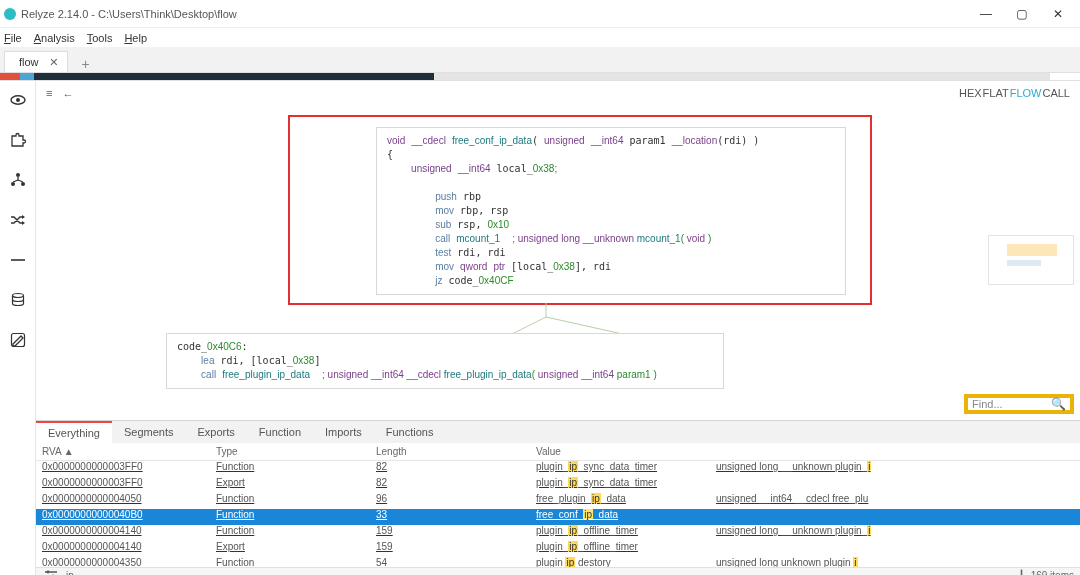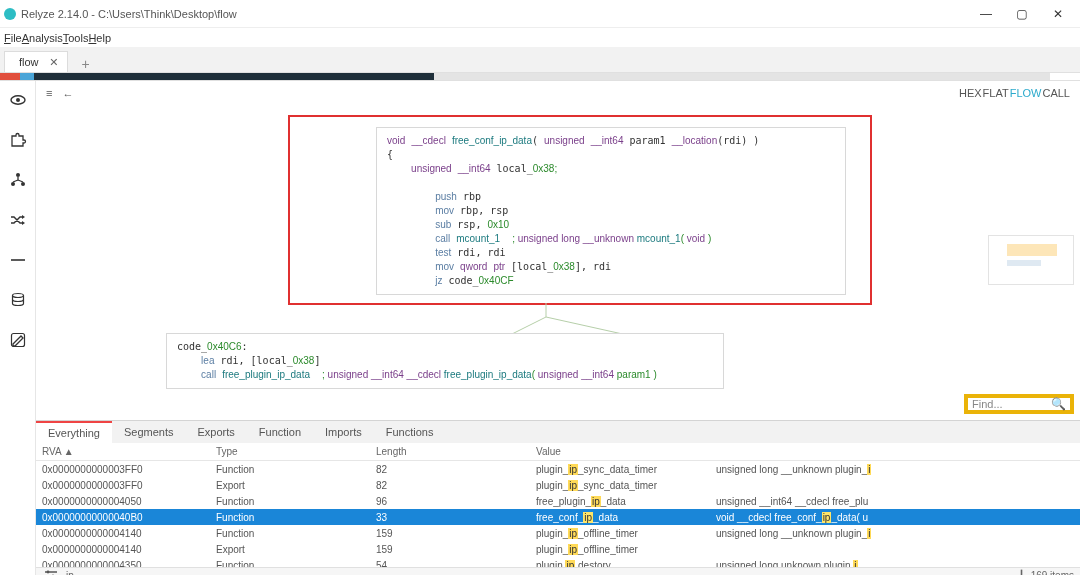--- a/index.html
+++ b/index.html
@@ -2,21 +2,21 @@
 <html><head>
 <meta charset="utf-8">
 <style>
 * { margin:0; padding:0; box-sizing:border-box; font-family:"Segoe UI",Tahoma,sans-serif; }
 html,body { width:1080px; height:575px; overflow:hidden; background:#fff; color:#333; font-size:11px; }
 .titlebar { height:28px; display:flex; align-items:center; padding:0 4px; background:#fff; border-bottom:1px solid #eee; }
 .titlebar .logo { width:12px; height:12px; border-radius:50%; background:#2dbdc4; margin-right:5px; }
 .titlebar .title { flex:1; color:#555; font-size:11px; }
 .winbtns { display:flex; }
 .winbtns span { width:36px; text-align:center; font-size:12px; color:#333; cursor:pointer; }
-.menubar { height:19px; display:flex; align-items:center; padding:0 4px; font-size:11px; color:#333; background:#fff; }
+.menubar { height:19px; display:flex; align-items:center; padding:0 4px; gap:12px; font-size:11px; color:#333; background:#fff; }
 .menubar span u { text-decoration:underline; }
 .tabstrip { height:26px; background:#f2f2f2; display:flex; align-items:flex-end; border-bottom:1px solid #e0e0e0; }
 .doc-tab { background:#fff; border:1px solid #dcdcdc; border-bottom:none; padding:4px 28px 4px 14px; font-size:11px; position:relative; margin-left:4px; color:#333; }
 .doc-tab .close { position:absolute; right:8px; top:4px; color:#666; }
 .addtab { width:20px; text-align:center; font-size:14px; color:#888; margin-left:8px; cursor:pointer; }
 .colorband { height:8px; display:flex; border-bottom:1px solid #e0e0e0; }
 .colorband .seg { height:100%; }
 .main { height:502px; display:flex; }
 .rail { width:36px; background:#fff; border-right:1px solid #e6e6e6; display:flex; flex-direction:column; align-items:center; padding-top:10px; gap:22px; color:#333; }
 .rail .ic { width:18px; height:18px; display:flex; align-items:center; justify-content:center; cursor:pointer; }
@@ -37,21 +37,21 @@
 .btabs { height:22px; background:#f2f2f2; display:flex; align-items:center; font-size:11px; }
 .btab { padding:4px 12px; color:#555; cursor:pointer; }
 .btab.active { background:#fff; border-top:2px solid #ef4444; }
 .hdrrow { height:18px; display:flex; align-items:center; background:#fff; border-bottom:1px solid #e6e6e6; font-size:10px; color:#666; }
 .hdrrow .c1 { width:180px; padding-left:6px; }
 .hdrrow .c2 { width:160px; }
 .hdrrow .c3 { width:160px; }
 .hdrrow .c4 { width:180px; }
 .hdrrow .c5 { flex:1; }
 .rows { flex:1; overflow-y:auto; font-family:Consolas,monospace; font-size:10px; }
-.row { display:flex; align-items:center; height:16px; }
+.row { display:flex; height:16px;text-decoration:underline; }
 .row.sel { background:#1a86d8; color:#fff; }
 .row .c1 { width:180px; padding-left:6px; color:#555; }
 .row .c2 { width:160px; color:#555; }
 .row .c3 { width:160px; color:#555; }
 .row .c4 { width:180px; color:#555; }
 .row .c5 { flex:1; color:#555; }
 .row.sel .c1,.row.sel .c2,.row.sel .c3,.row.sel .c4,.row.sel .c5 { color:#fff; }
 .hl { background:#ffda58; color:#333; padding:0 1px; }
 .row.sel .hl { background:#ffe669; }
 .footline { height:16px; background:#f6f6f6; border-top:1px solid #e0e0e0; display:flex; align-items:center; padding:0 6px; font-size:10px; color:#666; }
@@ -222,21 +222,20 @@
             <div class="c2">Function</div>
             <div class="c3">96</div>
             <div class="c4">free_plugin_<span class="hl">ip</span>_data</div>
             <div class="c5">unsigned __int64 __cdecl free_plu</div>
           </div>
           <div class="row sel">
             <div class="c1">0x00000000000040B0</div>
             <div class="c2">Function</div>
             <div class="c3">33</div>
             <div class="c4">free_conf_<span class="hl">ip</span>_data</div>
-            <div class="c5">void __cdecl free_conf_<span class="hl">ip</span>_data( u</div>
           </div>
           <div class="row">
             <div class="c1">0x0000000000004140</div>
             <div class="c2">Function</div>
             <div class="c3">159</div>
             <div class="c4">plugin_<span class="hl">ip</span>_offline_timer</div>
             <div class="c5">unsigned long __unknown plugin_<span class="hl">i</span></div>
           </div>
           <div class="row">
             <div class="c1">0x0000000000004140</div>

